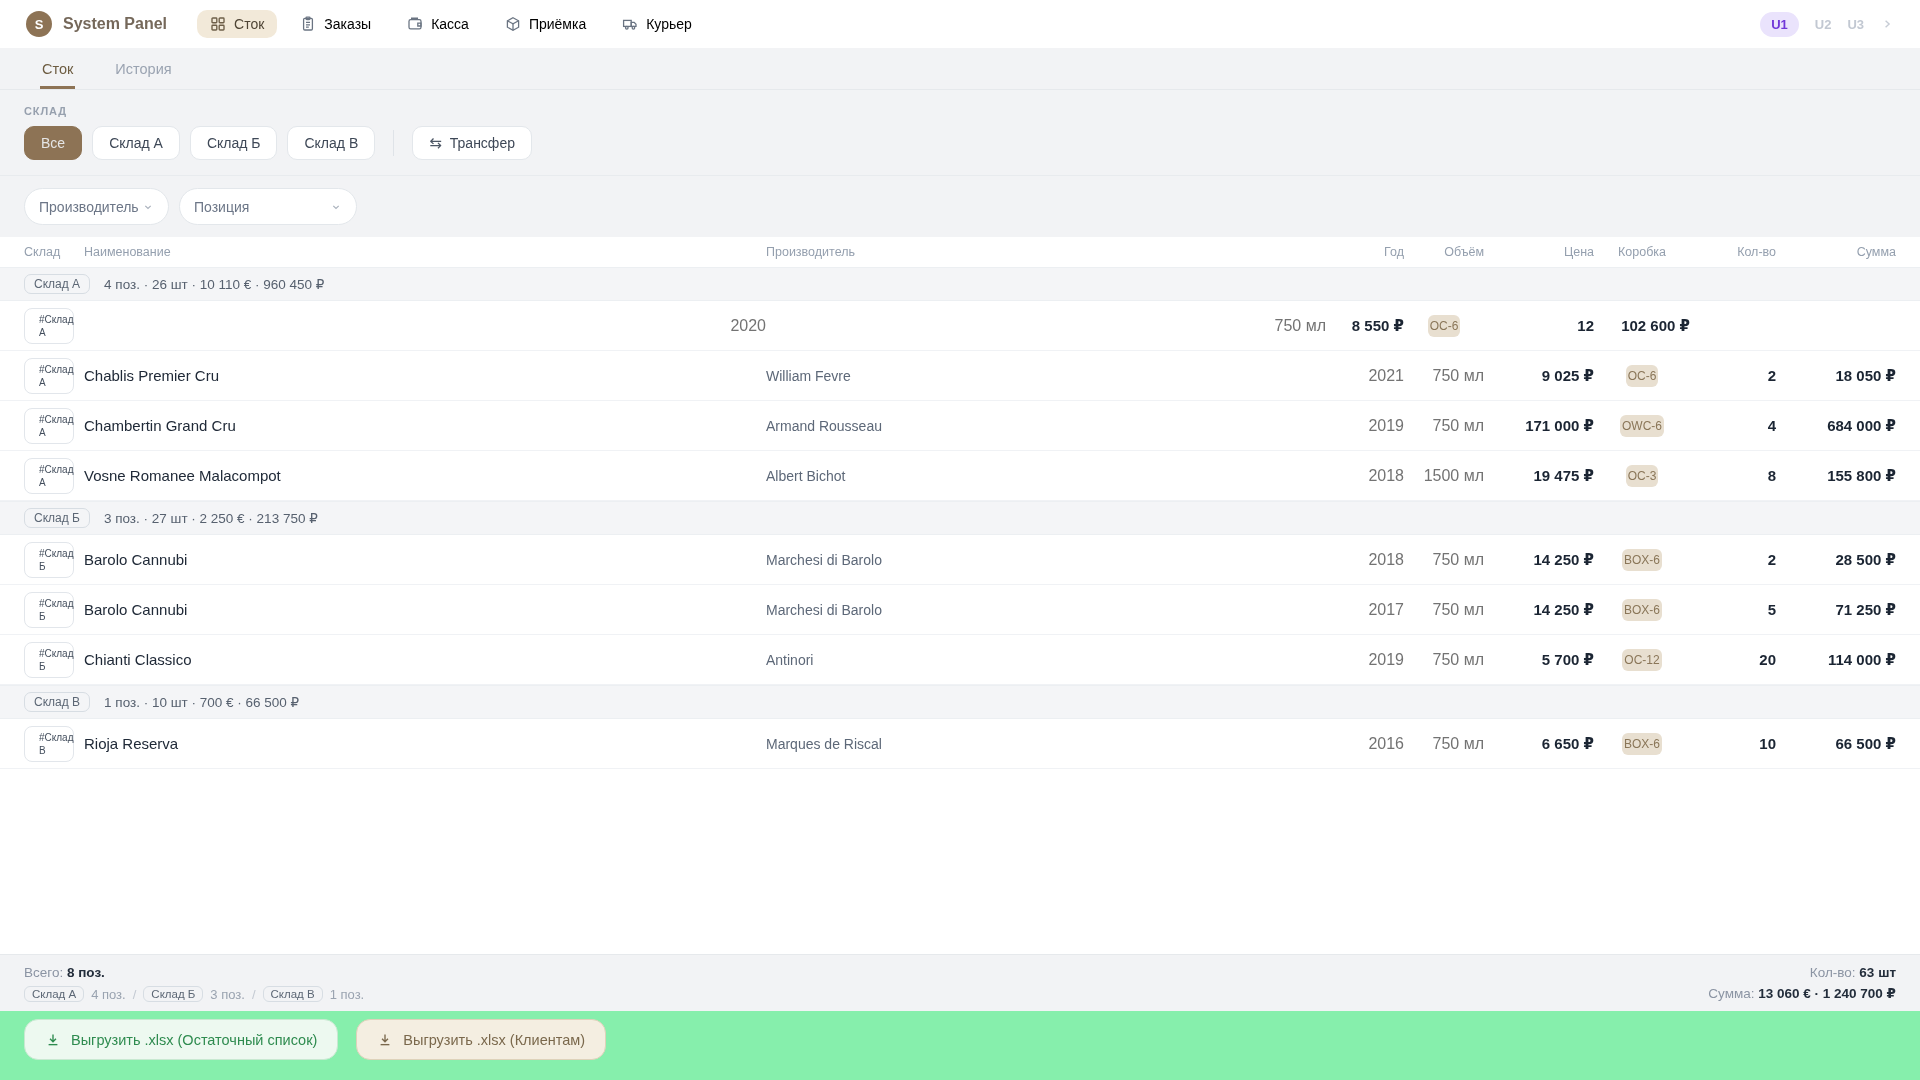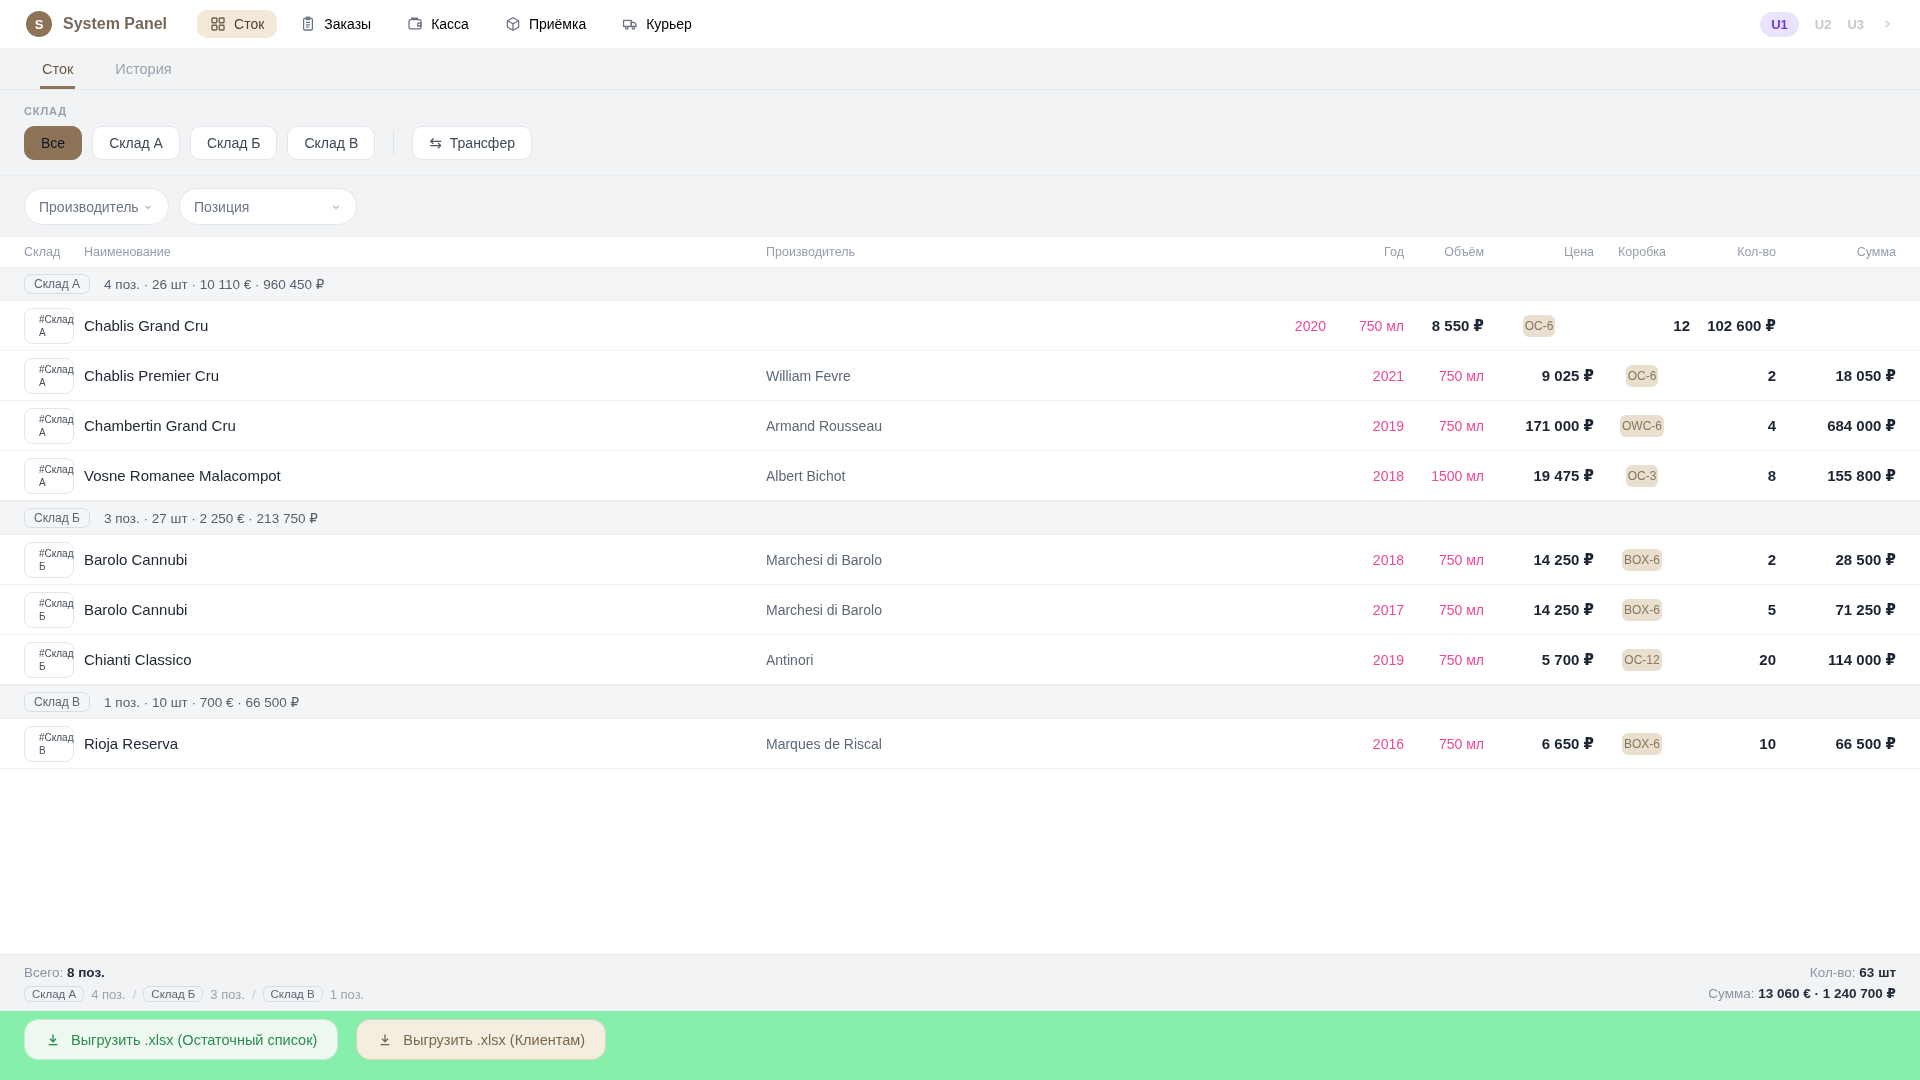--- a/index.html
+++ b/index.html
@@ -32,21 +32,21 @@
   .tabbar { display:flex; gap:38px; padding-left:40px; border-bottom:1px solid #e6e9ec; flex:0 0 auto; }
   .tab { padding:13px 2px 9px; font-size:14.5px; color:#9aa3b1; border-bottom:3px solid transparent; cursor:pointer; }
   .tab.active { color:#6d5c41; border-bottom-color:#8d7355; font-weight:500; }
 
   
   .filter-sec { padding:15px 24px 15px; flex:0 0 auto; }
   .flabel { font-size:11px; font-weight:600; letter-spacing:.9px; color:#97a0ae; margin-bottom:9px; }
   .fbtns { display:flex; align-items:center; gap:10px; }
   .wbtn { padding:8px 16px; border-radius:10px; font-size:14px; background:#fff;
           border:1px solid #e3e7eb; color:#3e4857; cursor:pointer; }
-  .wbtn.active { background:#8d7355; border-color:#8d7355; color:#0f172a; }
+  .wbtn.active { background:#8d7355; border-color:#8d7355; color:#e5e5e5; }
   .vsep { width:1px; height:26px; background:#dfe3e8; margin:0 8px; }
   .transfer-btn { display:flex; align-items:center; gap:8px; }
   .transfer-btn .tr-ic { font-family:"DejaVu Sans",sans-serif; font-size:15px; color:#4c5664; line-height:1; }
   .divider { height:1px; background:#e8ebee; flex:0 0 auto; }
   .dropdown-row { padding:12px 24px; display:flex; gap:10px; flex:0 0 auto; }
   .dd { display:flex; align-items:center; justify-content:space-between; background:#fff;
         border:1px solid #e3e7eb; border-radius:999px; padding:0 14px; height:37px;
         font-size:14px; color:#6c7687; cursor:pointer; }
   .dd svg { stroke:#aab2bd; }
   .dd-producer { width:145px; }
@@ -62,21 +62,21 @@
   .th.c, .c-c { text-align:center; }
   .group-row { background:#f4f5f7; border-top:1px solid #eceff2; border-bottom:1px solid #eceff2;
                height:34px; display:flex; align-items:center; gap:14px; padding:0 24px; }
   .gbadge { border:1px solid #d7dde3; border-radius:7px; padding:2px 9px; font-size:12px; color:#5c6775; }
   .gstats { font-size:13.5px; color:#57616f; }
   .drow { height:50px; border-bottom:1px solid #f0f2f5; cursor:pointer; }
   .wtag { width:50px; border:1px solid #e2e6eb; border-radius:8px; background:#fff;
           padding:4px 14px; font-size:10px; line-height:1.3; color:#434e5d; }
   .name { font-size:15px; font-weight:500; color:#202a38; }
   .producer { font-size:14px; color:#5d6878; }
-  .dim { font-size:14px; color:#ec4899; }
+  .dim { font-size:16px; color:#737373; }
   .strong { font-size:15px; font-weight:600; color:#1b2533; }
   .chip { display:inline-block; background:#e8dfd0; color:#8a7658; font-size:12px;
           border-radius:6px; padding:4px 2px; }
 
   
   .footer { border-top:1px solid #e6e9ec; background:#f2f3f5; padding:10px 24px 9px;
             display:flex; justify-content:space-between; align-items:flex-start; flex:0 0 auto; }
   .fline { font-size:13.5px; color:#8b94a3; }
   .fline b { color:#232d3b; font-weight:700; }
   .fbreak { margin-top:6px; display:flex; align-items:center; gap:7px; font-size:13px; color:#9aa3b0; }
@@ -223,21 +223,20 @@
     </div>
   <div>
       <div class="group-row">
         <span class="gbadge">Склад А</span>
         <span class="gstats">4 поз. · 26 шт · 10 110 € · 960 450 ₽</span>
       </div>
       <div class="tgrid drow">
         <div>
           <div class="wtag">#Склад А</div>
         </div>
-        <div class="name">Chablis Grand Cru</div>
         <div class="dim c-r">2020</div>
         <div class="dim c-r">750 мл</div>
         <div class="strong c-r">8 550 ₽</div>
         <div class="c-c"><span class="chip">OC-6</span></div>
         <div class="strong c-r">12</div>
         <div class="strong c-r">102 600 ₽</div>
       </div>
       <div class="tgrid drow">
         <div>
           <div class="wtag">#Склад А</div>

